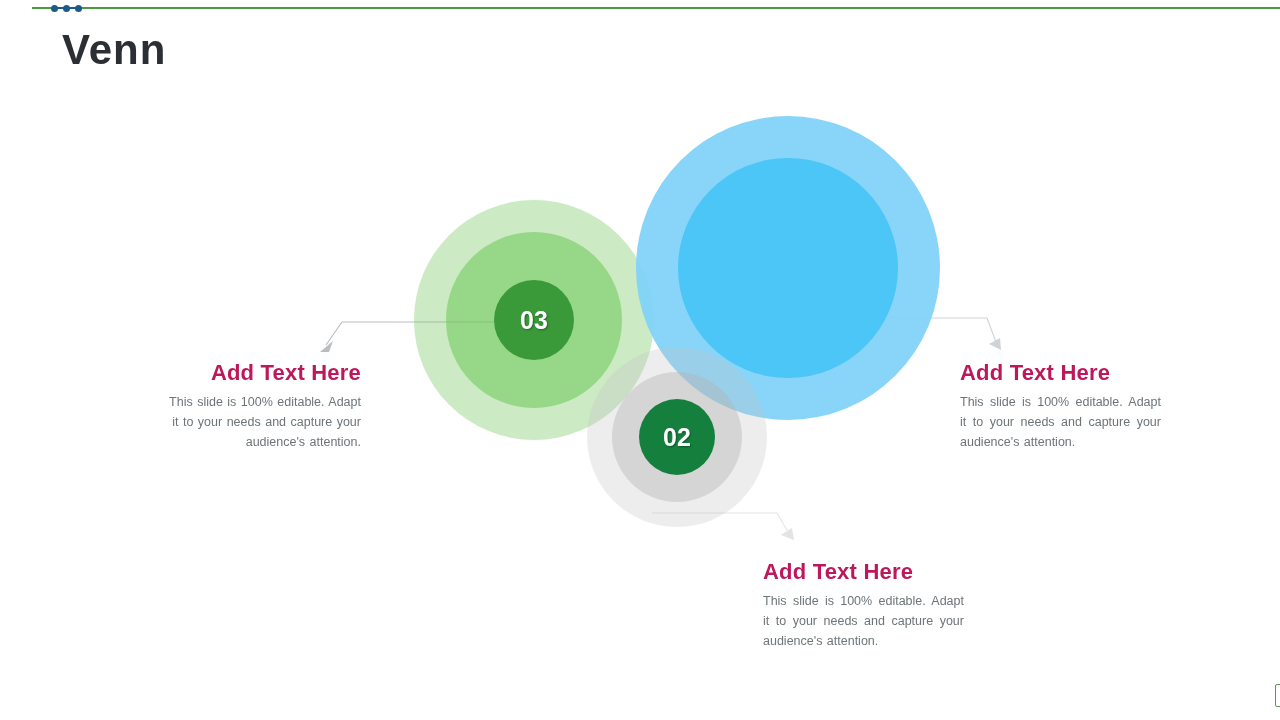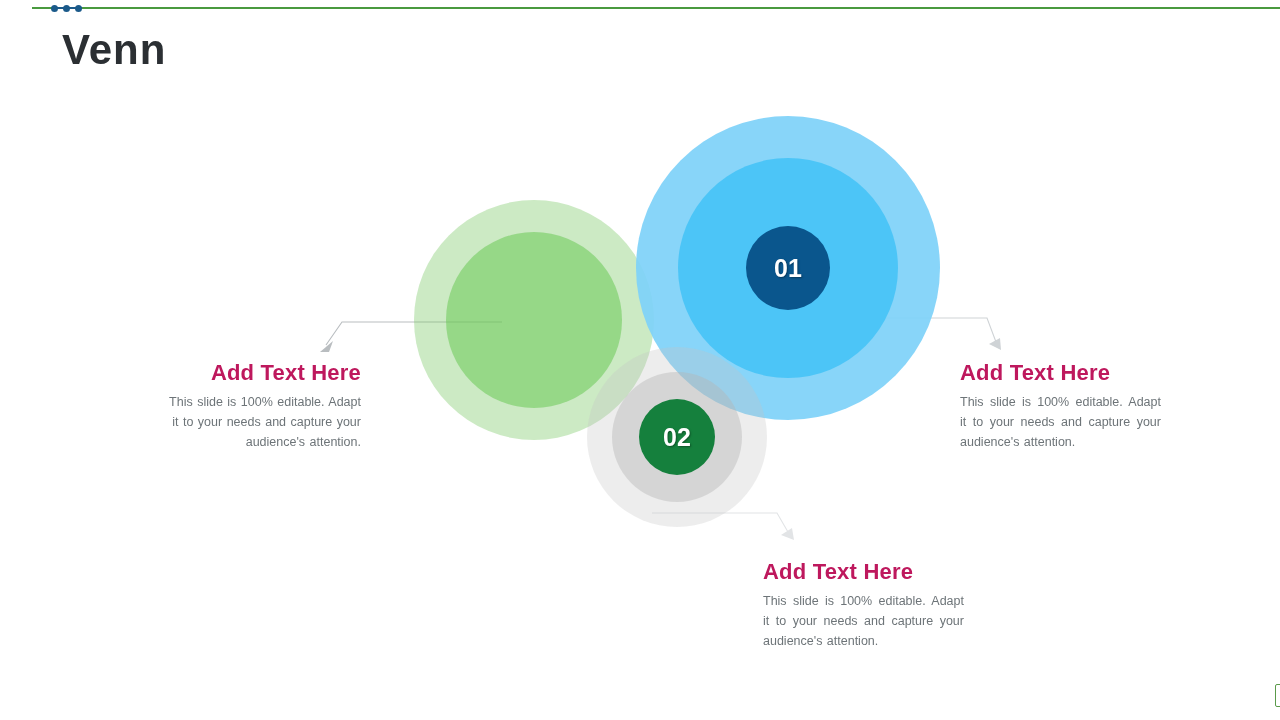--- a/index.html
+++ b/index.html
@@ -95,24 +95,24 @@
 
     <polyline points="840,318 955,318 964,342" fill="none" stroke="#cfd3d6" stroke-width="1.1"></polyline>
     <polygon points="969,350 957,344 968,338" fill="#cfd3d6"></polygon>
 
     <polyline points="620,513 745,513 756,532" fill="none" stroke="#e2e4e6" stroke-width="1.1"></polyline>
     <polygon points="762,540 749,535 760,528" fill="#e2e4e6"></polygon>
   </svg>
 
   <div class="circ g-out"></div>
   <div class="circ g-mid"></div>
+  <div class="cnum g-in">03</div>
 
   <div class="circ b-out"></div>
   <div class="circ b-mid"></div>
-  <div class="cnum b-in">01</div>
 
   <div class="circ r-out"></div>
   <div class="circ r-mid"></div>
   <div class="cnum r-in">02</div>
 
   <div class="blk left">
     <h3>Add Text Here</h3>
     <p>This slide is 100% editable. Adapt it to your needs and capture your audience's attention.</p>
   </div>
 

